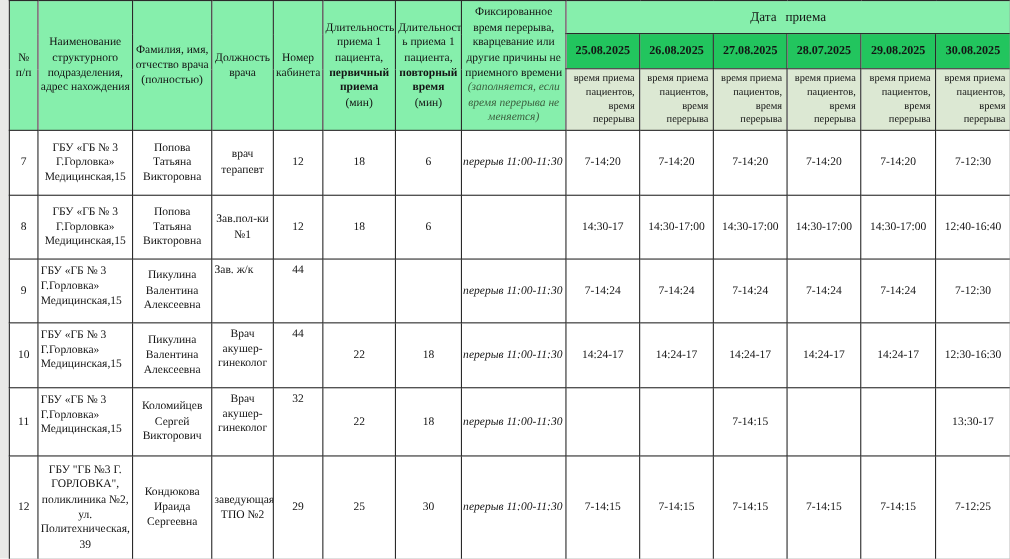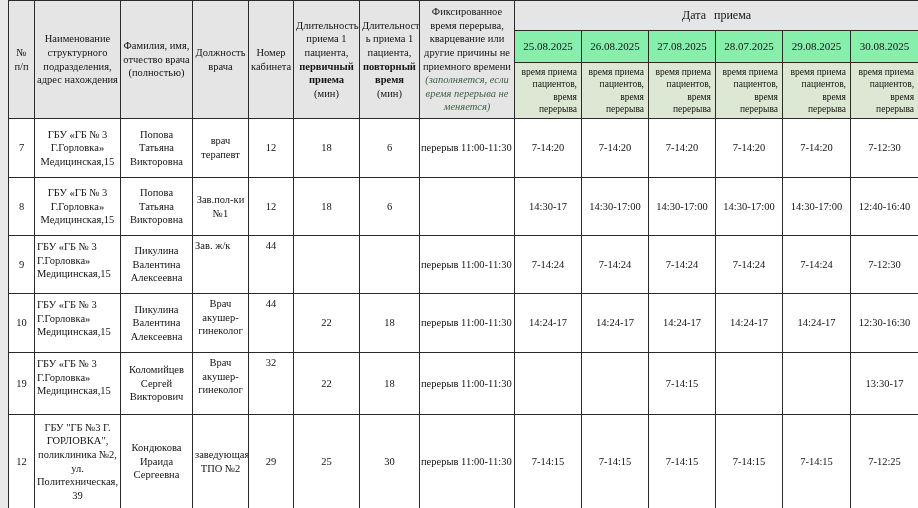--- a/index.html
+++ b/index.html
@@ -15,29 +15,29 @@
   }
   td,th {
     border:1px solid #2a2a2a;
     padding:1px 2px;
     font-weight:normal;
     text-align:center; vertical-align:middle;
     overflow:hidden;
     line-height:1.3;
   }
   
-  th.hgreen { background:#e5e5e5; font-size:10.5px; }
-  th.hdate  { background:#86efac; font-size:11px; }
+  th.hgreen { background:#86efac; font-size:10.5px; }
+  th.hdate  { background:#22c55e; font-size:11px;font-weight:bold; }
   tr.hr1 th.hgreen.dategroup { font-size:12px; word-spacing:5px; }
   th.subdate { background:#dce8d3; font-size:9.5px; padding:1px 4px;text-align:right; }
   .bold { font-weight:bold; }
   .note { font-style:italic; color:#3d6140; }
   
   td { font-size:10.5px; }
-  td.c-break { text-align:left; padding:1px 1px; font-size:10.5px; }
+  td.c-break { text-align:left; padding:1px 1px; font-size:10.5px;font-style:italic; }
   tr.org-left td.c-org { text-align:left; vertical-align:top; padding-top:4px; }
   tr.top-role td.c-role { vertical-align:top; padding-top:3px; }
   tr.role-left td.c-role { text-align:left; }
   tr.top-cab td.c-cab { vertical-align:top; padding-top:3px; }
 </style>
 </head>
 <body>
 
 <div class="page">
   <div class="gutter"></div>
@@ -153,21 +153,21 @@
       <td class="c-break">перерыв 11:00-11:30</td>
       <td class="c-time">14:24-17</td>
       <td class="c-time">14:24-17</td>
       <td class="c-time">14:24-17</td>
       <td class="c-time">14:24-17</td>
       <td class="c-time">14:24-17</td>
       <td class="c-time">12:30-16:30</td>
     </tr>
 
     <tr style="height:62px" class="org-left top-role top-cab">
-      <td class="c-num">19</td>
+      <td class="c-num">11</td>
       <td class="c-org">ГБУ «ГБ № 3 Г.Горловка» Медицинская,15</td>
       <td class="c-name">Коломийцев Сергей Викторович</td>
       <td class="c-role">Врач акушер-гинеколог</td>
       <td class="c-cab">32</td>
       <td class="c-dur">22</td>
       <td class="c-dur">18</td>
       <td class="c-break">перерыв 11:00-11:30</td>
       <td class="c-time"></td>
       <td class="c-time"></td>
       <td class="c-time">7-14:15</td>

